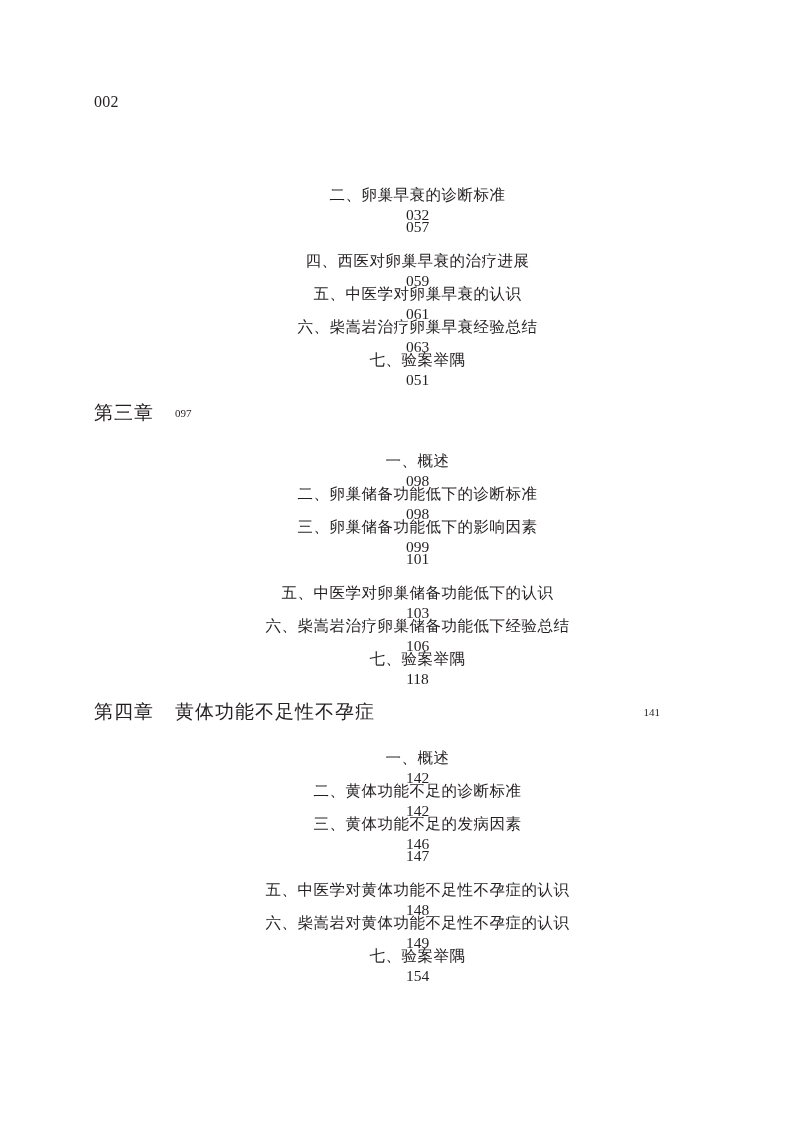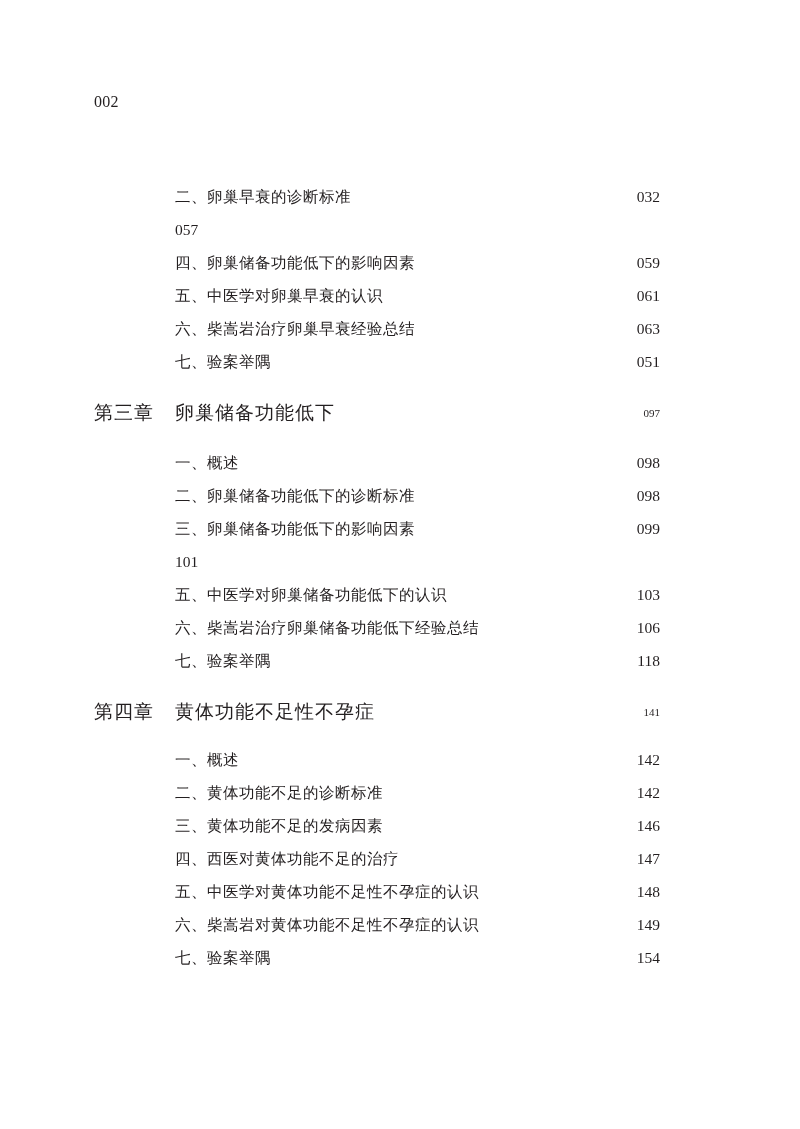--- a/index.html
+++ b/index.html
@@ -11,20 +11,21 @@
   .page-num {
     position: absolute; left: 94px; top: 93px;
     font-family: "Liberation Serif", serif;
     font-size: 16px; letter-spacing: 0.3px;
   }
   .toc { position: absolute; left: 0; top: 0; width: 800px; }
   .row {
     position: absolute; left: 175px; width: 485px; height: 24px;
     display: flex; justify-content: space-between; align-items: center;
     font-size: 15.5px;
+    flex-direction: column;
   }
   .row .title { letter-spacing: 0.5px; white-space: nowrap; }
   .row .pg { font-family: "Liberation Serif", serif; font-size: 15.5px; }
   .chapter {
     position: absolute; left: 94px; width: 566px; height: 28px;
     display: flex; align-items: center;
     font-size: 19px;
   }
   .chapter .num { width: 81px; letter-spacing: 1px; white-space: nowrap; }
   .chapter .title { flex: 1; letter-spacing: 1px; white-space: nowrap; }
@@ -38,39 +39,38 @@
 <div class="toc">
 
   <div class="row" style="top:185px">
     <span class="title">二、卵巢早衰的诊断标准</span>
     <span class="pg">032</span>
   </div>
   <div class="row" style="top:218px">
     <span class="pg">057</span>
   </div>
   <div class="row" style="top:251px">
-    <span class="title">四、卵巢储备功能低下的影响因素</span>
+    <span class="title">四、西医对卵巢早衰的治疗进展</span>
     <span class="pg">059</span>
   </div>
   <div class="row" style="top:284px">
     <span class="title">五、中医学对卵巢早衰的认识</span>
     <span class="pg">061</span>
   </div>
   <div class="row" style="top:317px">
     <span class="title">六、柴嵩岩治疗卵巢早衰经验总结</span>
     <span class="pg">063</span>
   </div>
   <div class="row" style="top:350px">
     <span class="title">七、验案举隅</span>
     <span class="pg">051</span>
   </div>
 
   <div class="chapter" style="top:399px">
     <span class="num">第三章</span>
-    <span class="title">卵巢储备功能低下</span>
     <span class="pg">097</span>
   </div>
   <div class="row" style="top:451px">
     <span class="title">一、概述</span>
     <span class="pg">098</span>
   </div>
   <div class="row" style="top:484px">
     <span class="title">二、卵巢储备功能低下的诊断标准</span>
     <span class="pg">098</span>
   </div>
@@ -105,21 +105,20 @@
   </div>
   <div class="row" style="top:781px">
     <span class="title">二、黄体功能不足的诊断标准</span>
     <span class="pg">142</span>
   </div>
   <div class="row" style="top:814px">
     <span class="title">三、黄体功能不足的发病因素</span>
     <span class="pg">146</span>
   </div>
   <div class="row" style="top:847px">
-    <span class="title">四、西医对黄体功能不足的治疗</span>
     <span class="pg">147</span>
   </div>
   <div class="row" style="top:880px">
     <span class="title">五、中医学对黄体功能不足性不孕症的认识</span>
     <span class="pg">148</span>
   </div>
   <div class="row" style="top:913px">
     <span class="title">六、柴嵩岩对黄体功能不足性不孕症的认识</span>
     <span class="pg">149</span>
   </div>

